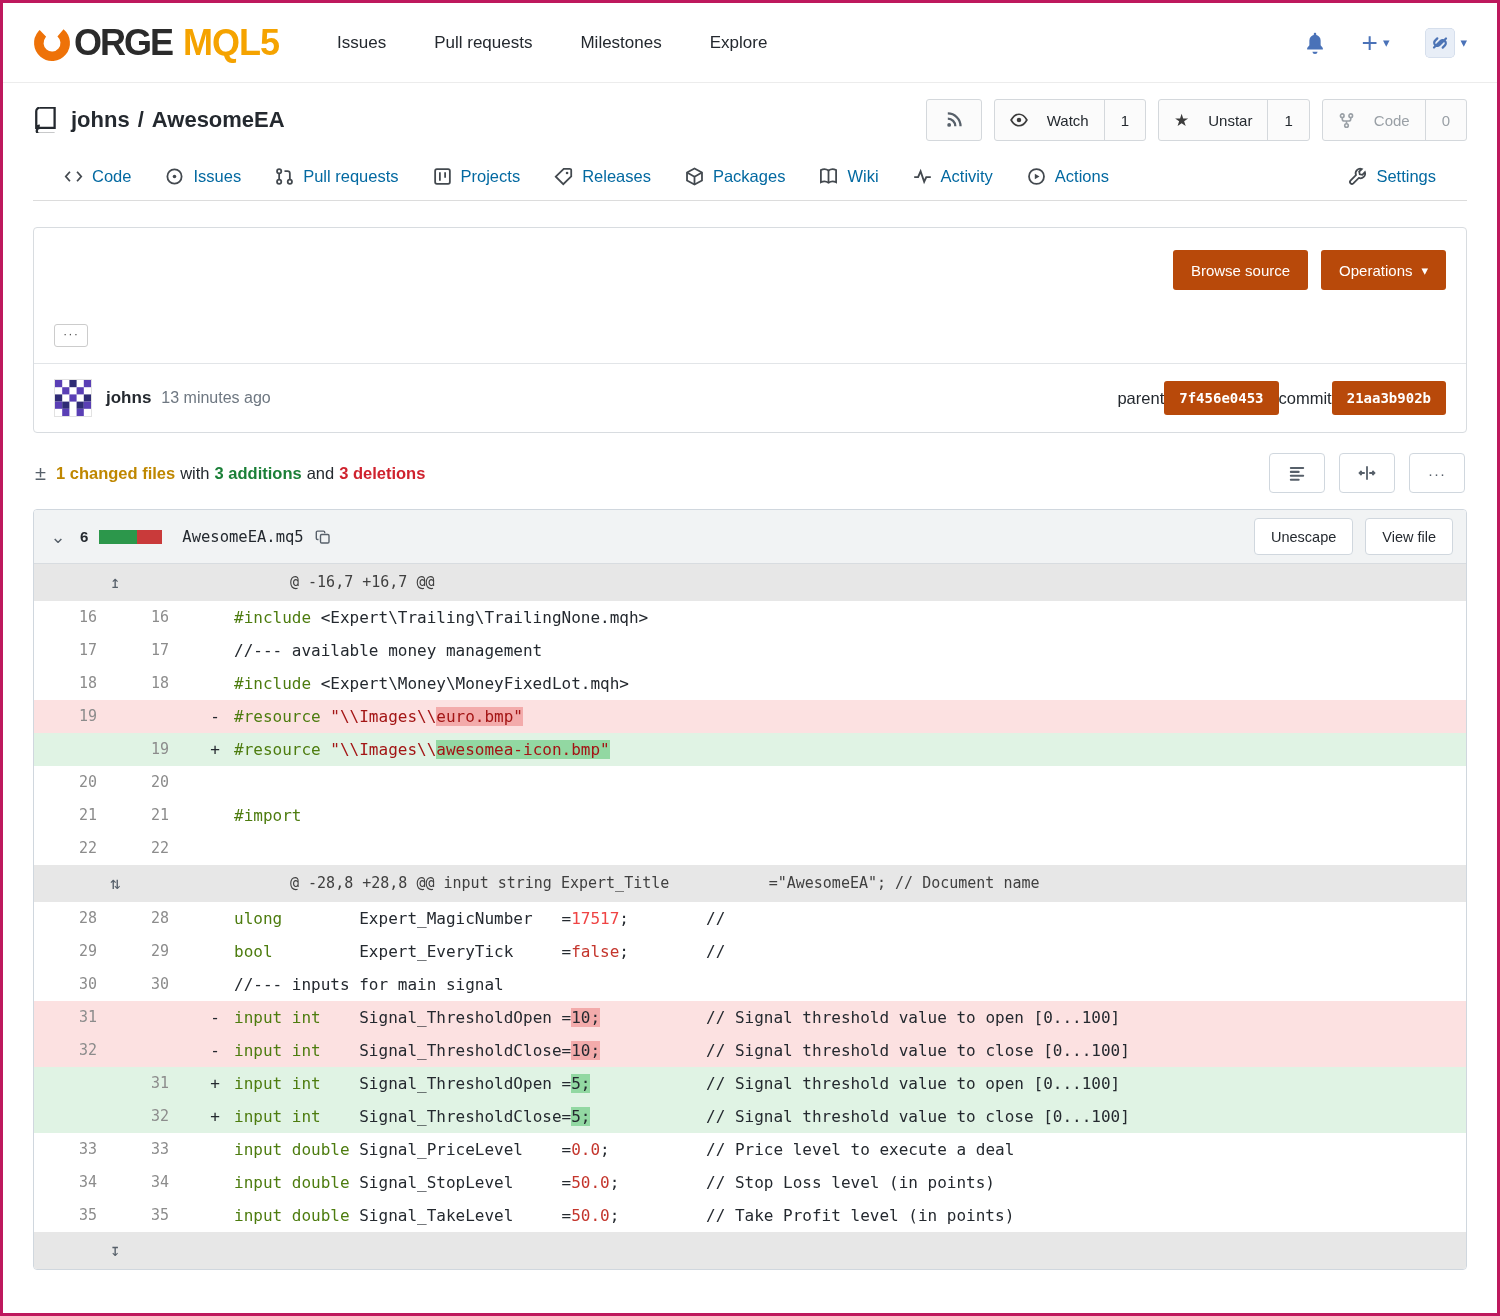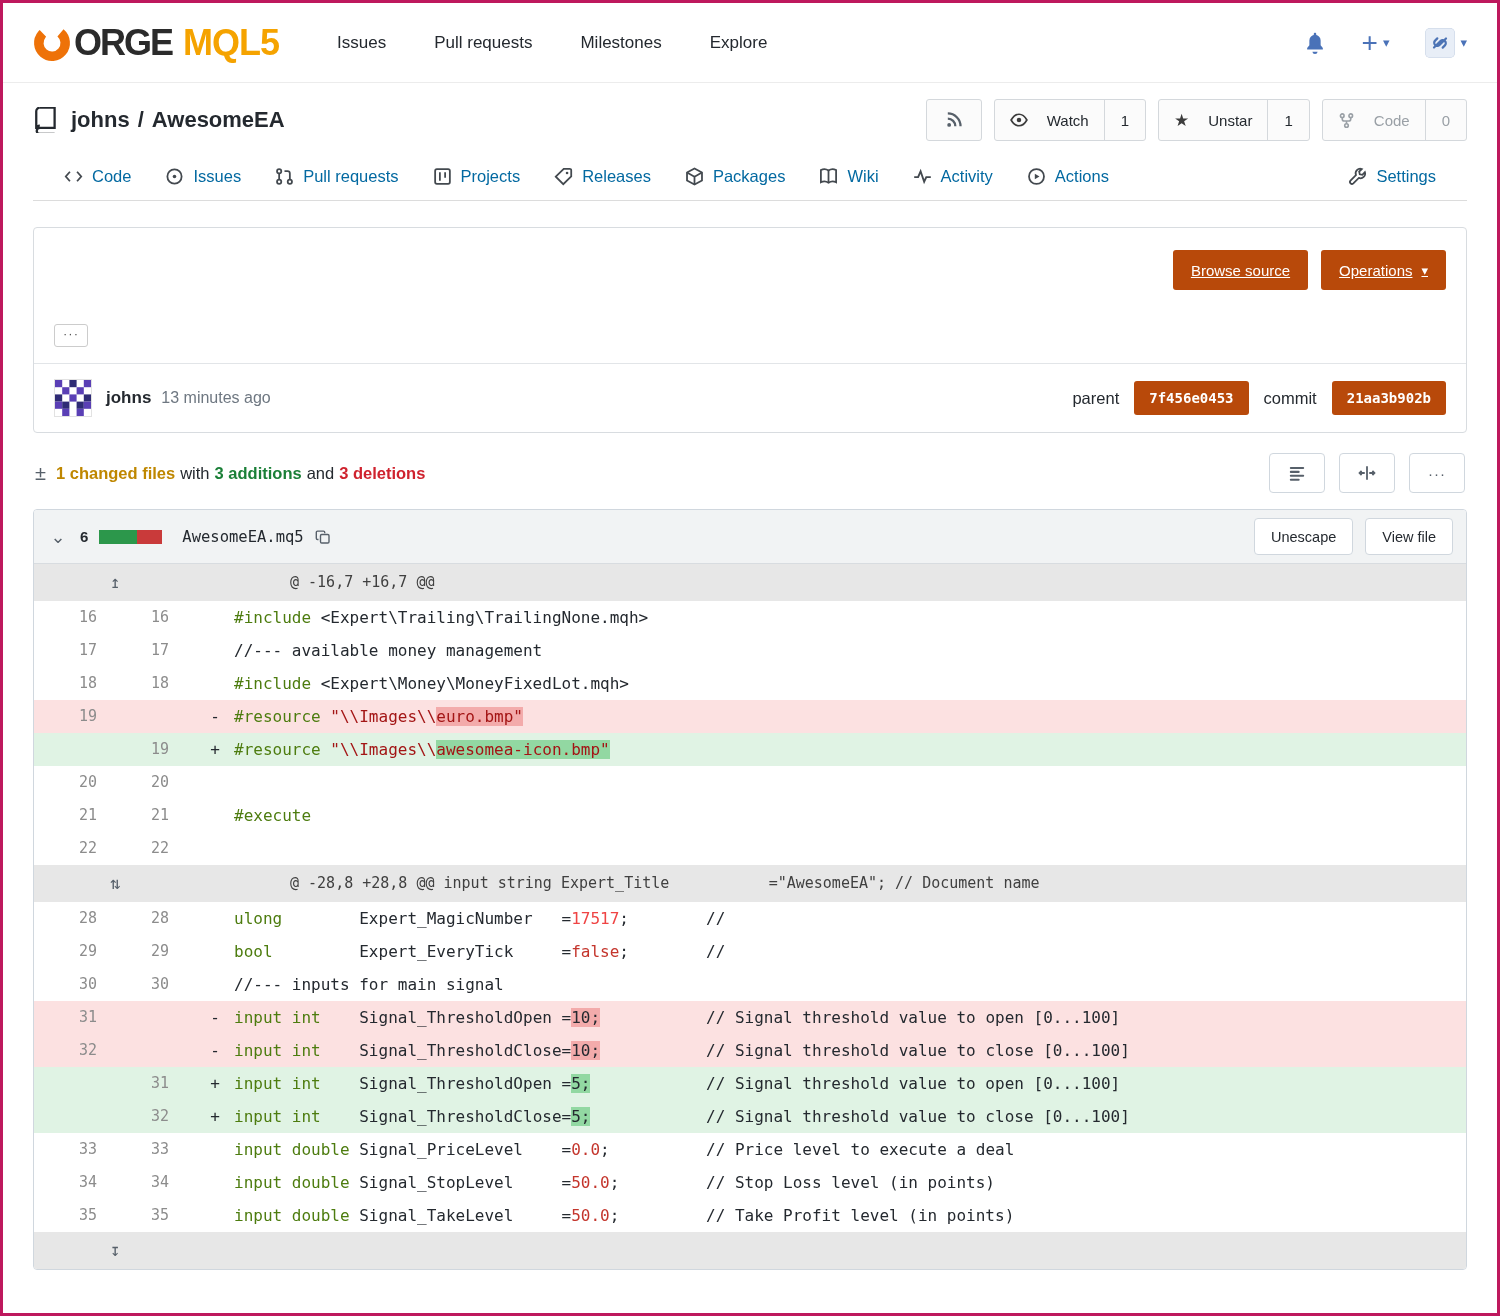--- a/index.html
+++ b/index.html
@@ -37,27 +37,27 @@
   .tab { display:flex; align-items:center; gap:9px; padding:14px 17px; font-size:16.5px; color:#0369a1; cursor:pointer; }
   .tab svg { color:#43494f; }
   .tab-settings { margin-left:auto;justify-content:space-between; }
 
   
   .main { padding:0 30px; }
 
   .commit-box { margin-top:26px; border:1px solid #d8dce0; border-radius:4px; }
   .commit-top { padding:22px 20px 16px; }
   .commit-actions { display:flex; justify-content:flex-end; gap:13px; }
-  .btn-orange { background:#b8490a; color:#fff; font-size:15px; padding:0 18px; height:40px; border:none; border-radius:3px; display:inline-flex; align-items:center; gap:9px; cursor:pointer; font-family:inherit;text-decoration:underline; }
+  .btn-orange { background:#b8490a; color:#fff; font-size:15px; padding:0 18px; height:40px; border:none; border-radius:3px; display:inline-flex; align-items:center; gap:9px; cursor:pointer; font-family:inherit; }
   .btn-orange .caret { color:#fff; }
   .ellipsis-btn { margin-top:34px; display:inline-block; border:1px solid #ccc; border-radius:3px; background:#fff; color:#555; font-size:13px; letter-spacing:1px; padding:2px 8px 5px; line-height:14px; cursor:pointer; }
   .commit-meta { border-top:1px solid #e2e5e8; padding:15px 20px; display:flex; align-items:center; }
   .author-name { font-weight:700; font-size:17px; margin-left:14px; }
   .commit-time { color:#6e7781; font-size:16px; margin-left:10px; }
-  .meta-right { margin-left:auto; display:flex; align-items:center; gap:15px; font-size:16.5px; }
+  .meta-right { margin-left:auto; display:flex; align-items:center; font-size:16.5px; }
   .hash-btn { font-family:"DejaVu Sans Mono", monospace; font-size:14px; font-weight:700; background:#b8490a; color:#fff; border:none; border-radius:3px; padding:9px 15px; cursor:pointer; }
 
   
   .stats-row { margin:20px 2px 16px; display:flex; align-items:center; font-size:16.5px; }
   .pm-icon { font-size:20px; color:#57606a; margin-right:10px; }
   .stats-row .w { margin:0 5px; }
   .stat-changed { color:#bf8700; font-weight:600;text-align:center; }
   .stat-add { color:#1a7f37; font-weight:600; }
   .stat-del { color:#cf222e; font-weight:600; }
   .stats-right { margin-left:auto; display:flex; gap:14px; }
@@ -400,21 +400,21 @@
           <div class="diff-row line ctx">
             <div class="ln old-ln">20</div>
             <div class="ln new-ln">20</div>
             <div class="sign-cell"></div>
             <div class="code-cell"></div>
           </div>
           <div class="diff-row line ctx">
             <div class="ln old-ln">21</div>
             <div class="ln new-ln">21</div>
             <div class="sign-cell"></div>
-            <div class="code-cell"><span class="seg kw">#execute</span></div>
+            <div class="code-cell"><span class="seg kw">#import</span></div>
           </div>
           <div class="diff-row line ctx">
             <div class="ln old-ln">22</div>
             <div class="ln new-ln">22</div>
             <div class="sign-cell"></div>
             <div class="code-cell"></div>
           </div>
           <div class="diff-row hunk">
             <div class="expand-cell">⇅</div>
             <div class="hunk-text">@ -28,8 +28,8 @@ input string Expert_Title           ="AwesomeEA"; // Document name</div>

